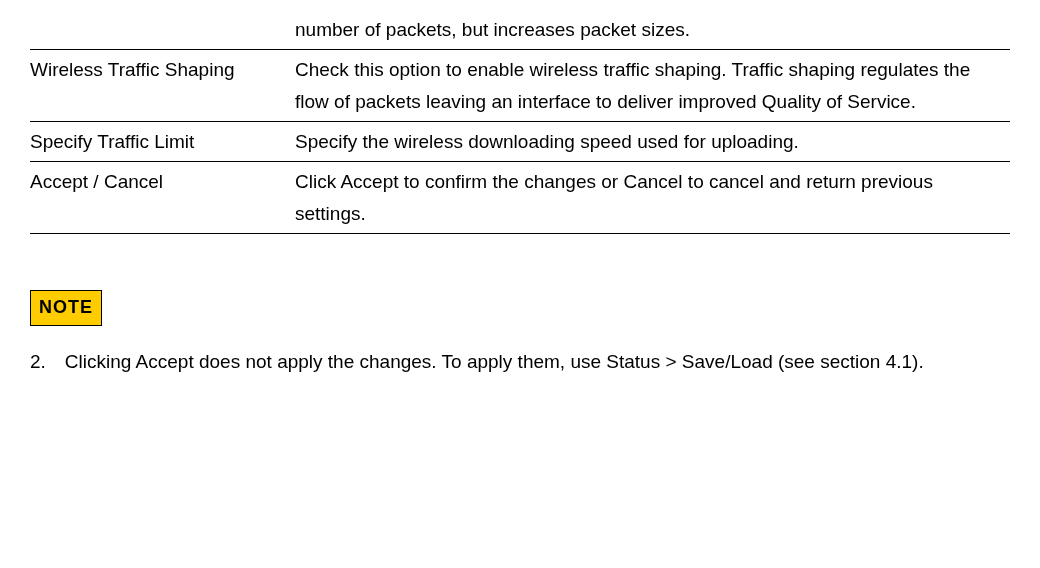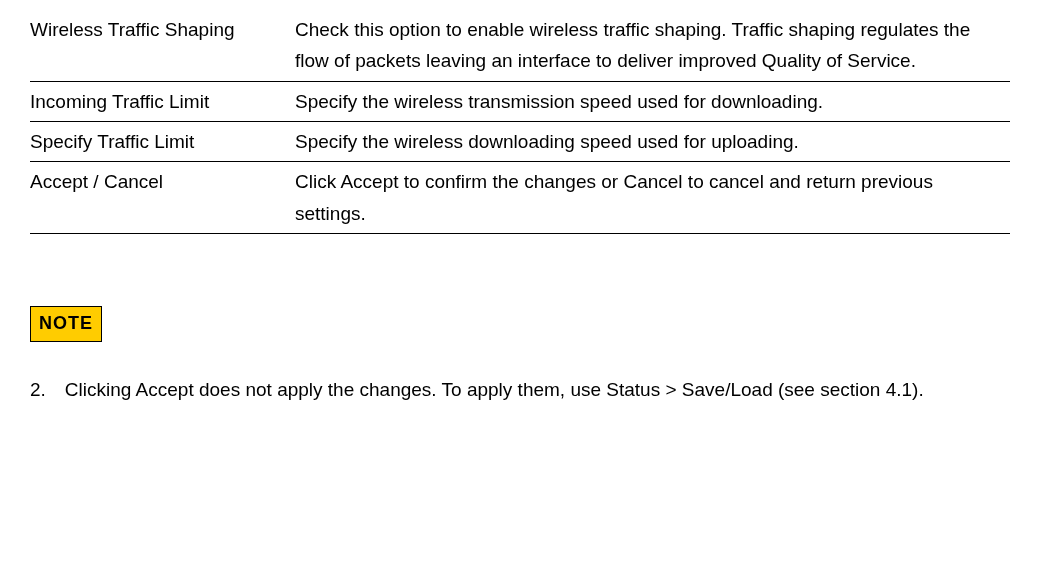--- a/index.html
+++ b/index.html
@@ -34,45 +34,45 @@
       padding-right: 10px;
     }
     .note-badge {
       display: inline-block;
       background: #ffcc00;
       border: 1px solid #000;
       padding: 2px 8px;
       font-weight: bold;
       font-size: 18px;
       letter-spacing: 1px;
-      margin-top: 72px;
+      margin-top: 56px;
       margin-bottom: 18px;
       color: #000;
     }
     .note-text {
       line-height: 1.65;
     }
     .note-text .item2 {
-      margin-top: 14px;
+      margin-top: 2px;
     }
   </style>
 </head>
 <body>
 
 
 
 <table>
   <tbody>
+      <tr class="bottom-border">
+    <td class="label"></td>
+    <td class="desc">number of packets, but increases packet sizes.</td>
+  </tr>
   <tr class="bottom-border">
     <td class="label">Wireless Traffic Shaping</td>
     <td class="desc">Check this option to enable wireless traffic shaping. Traffic shaping regulates the flow of packets leaving an interface to deliver improved Quality of Service.</td>
-  </tr>
-  <tr class="bottom-border">
-    <td class="label">Incoming Traffic Limit</td>
-    <td class="desc">Specify the wireless transmission speed used for downloading.</td>
   </tr>
   <tr class="bottom-border">
     <td class="label">Specify Traffic Limit</td>
     <td class="desc">Specify the wireless downloading speed used for uploading.</td>
   </tr>
   <tr class="bottom-border">
     <td class="label">Accept / Cancel</td>
     <td class="desc">Click Accept to confirm the changes or Cancel to cancel and return previous settings.</td>
   </tr>
 </tbody>

